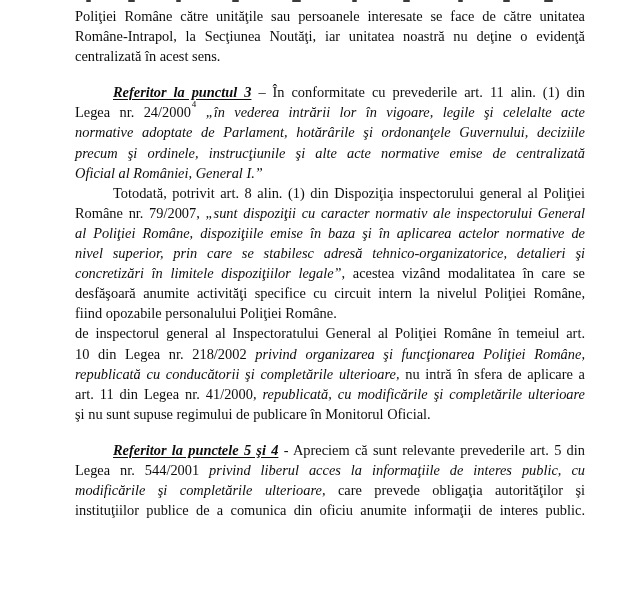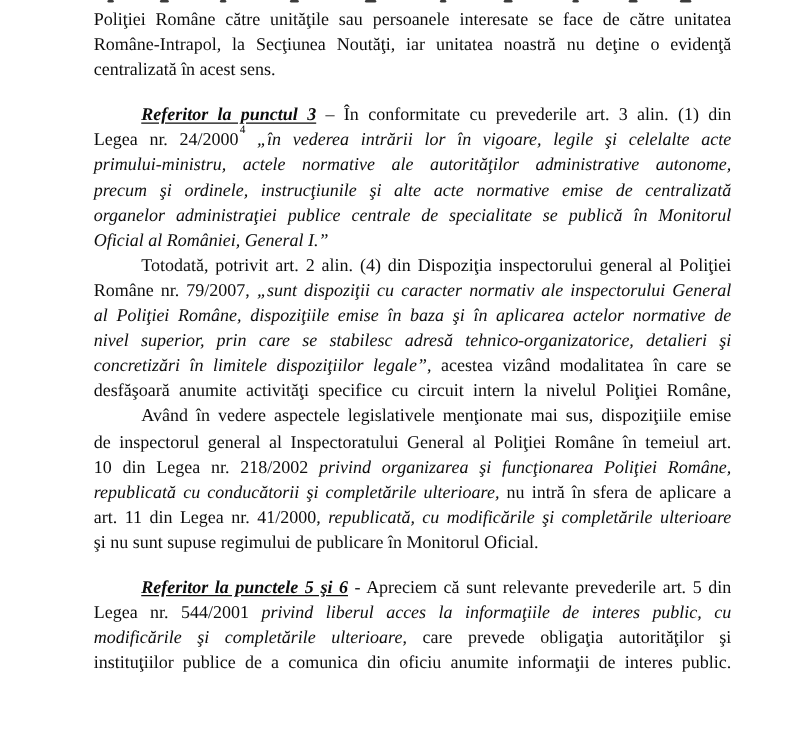--- a/index.html
+++ b/index.html
@@ -98,43 +98,42 @@
     <span></span>
     <span></span>
   </div>
   <div class="content">
       <div class="paragraph">
         <div class="line"><span class="run-regular">Poliţiei Române către unităţile sau persoanele interesate se face de către unitatea</span></div>
         <div class="line"><span class="run-regular">Române-Intrapol, la Secţiunea Noutăţi, iar unitatea noastră nu deţine o evidenţă</span></div>
         <div class="line lastline"><span class="run-regular">centralizată în acest sens.</span></div>
       </div>
       <div class="paragraph gap-before">
-        <div class="line indent"><span class="run-heading">Referitor la punctul 3</span><span class="run-regular"> – În conformitate cu prevederile art. 3 alin. (1) din</span></div>
+        <div class="line indent"><span class="run-heading">Referitor la punctul 3</span><span class="run-regular"> – În conformitate cu prevederile art. 11 alin. (1) din</span></div>
         <div class="line"><span class="run-regular">Legea nr. 24/2000</span><sup class="run-superscript">4</sup><span class="run-italic"> „în vederea intrării lor în vigoare, legile şi celelalte acte</span></div>
-        <div class="line"><span class="run-italic">primului-ministru, actele normative ale autorităţilor administrative autonome,</span></div>
+        <div class="line"><span class="run-italic">normative adoptate de Parlament, hotărârile şi ordonanţele Guvernului, deciziile</span></div>
         <div class="line"><span class="run-italic">precum şi ordinele, instrucţiunile şi alte acte normative emise de centralizată</span></div>
-        <div class="line"><span class="run-italic">organelor administraţiei publice centrale de specialitate se publică în Monitorul</span></div>
         <div class="line lastline"><span class="run-italic">Oficial al României, General I.”</span></div>
       </div>
       <div class="paragraph">
-        <div class="line indent"><span class="run-regular">Totodată, potrivit art. 2 alin. (4) din Dispoziţia inspectorului general al Poliţiei</span></div>
+        <div class="line indent"><span class="run-regular">Totodată, potrivit art. 8 alin. (1) din Dispoziţia inspectorului general al Poliţiei</span></div>
         <div class="line"><span class="run-regular">Române nr. 79/2007, </span><span class="run-italic">„sunt dispoziţii cu caracter normativ ale inspectorului General</span></div>
         <div class="line"><span class="run-italic">al Poliţiei Române, dispoziţiile emise în baza şi în aplicarea actelor normative de</span></div>
         <div class="line"><span class="run-italic">nivel superior, prin care se stabilesc adresă tehnico-organizatorice, detalieri şi</span></div>
         <div class="line"><span class="run-italic">concretizări în limitele dispoziţiilor legale”</span><span class="run-regular">, acestea vizând modalitatea în care se</span></div>
         <div class="line"><span class="run-regular">desfăşoară anumite activităţi specifice cu circuit intern la nivelul Poliţiei Române,</span></div>
+        <div class="line lastline"><span class="run-regular">fiind opozabile personalului Poliţiei Române.</span></div>
       </div>
       <div class="paragraph">
-        <div class="line indent"><span class="run-regular">Având în vedere aspectele legislativele menţionate mai sus, dispoziţiile emise</span></div>
         <div class="line"><span class="run-regular">de inspectorul general al Inspectoratului General al Poliţiei Române în temeiul art.</span></div>
         <div class="line"><span class="run-regular">10 din Legea nr. 218/2002 </span><span class="run-italic">privind organizarea şi funcţionarea Poliţiei Române,</span></div>
         <div class="line"><span class="run-italic">republicată cu conducătorii şi completările ulterioare,</span><span class="run-regular"> nu intră în sfera de aplicare a</span></div>
         <div class="line"><span class="run-regular">art. 11 din Legea nr. 41/2000, </span><span class="run-italic">republicată, cu modificările şi completările ulterioare</span></div>
         <div class="line lastline"><span class="run-regular">şi nu sunt supuse regimului de publicare în Monitorul Oficial.</span></div>
       </div>
       <div class="paragraph gap-before">
-        <div class="line indent"><span class="run-heading">Referitor la punctele 5 şi 6</span><span class="run-regular"> - Apreciem că sunt relevante prevederile art. 5 din</span></div>
+        <div class="line indent"><span class="run-heading">Referitor la punctele 5 şi 4</span><span class="run-regular"> - Apreciem că sunt relevante prevederile art. 5 din</span></div>
         <div class="line"><span class="run-regular">Legea nr. 544/2001 </span><span class="run-italic">privind liberul acces la informaţiile de interes public, cu</span></div>
         <div class="line"><span class="run-italic">modificările şi completările ulterioare</span><span class="run-regular">, care prevede obligaţia autorităţilor şi</span></div>
         <div class="line"><span class="run-regular">instituţiilor publice de a comunica din oficiu anumite informaţii de interes public.</span></div>
       </div>
     </div>
 </div>
 
 </body></html>

